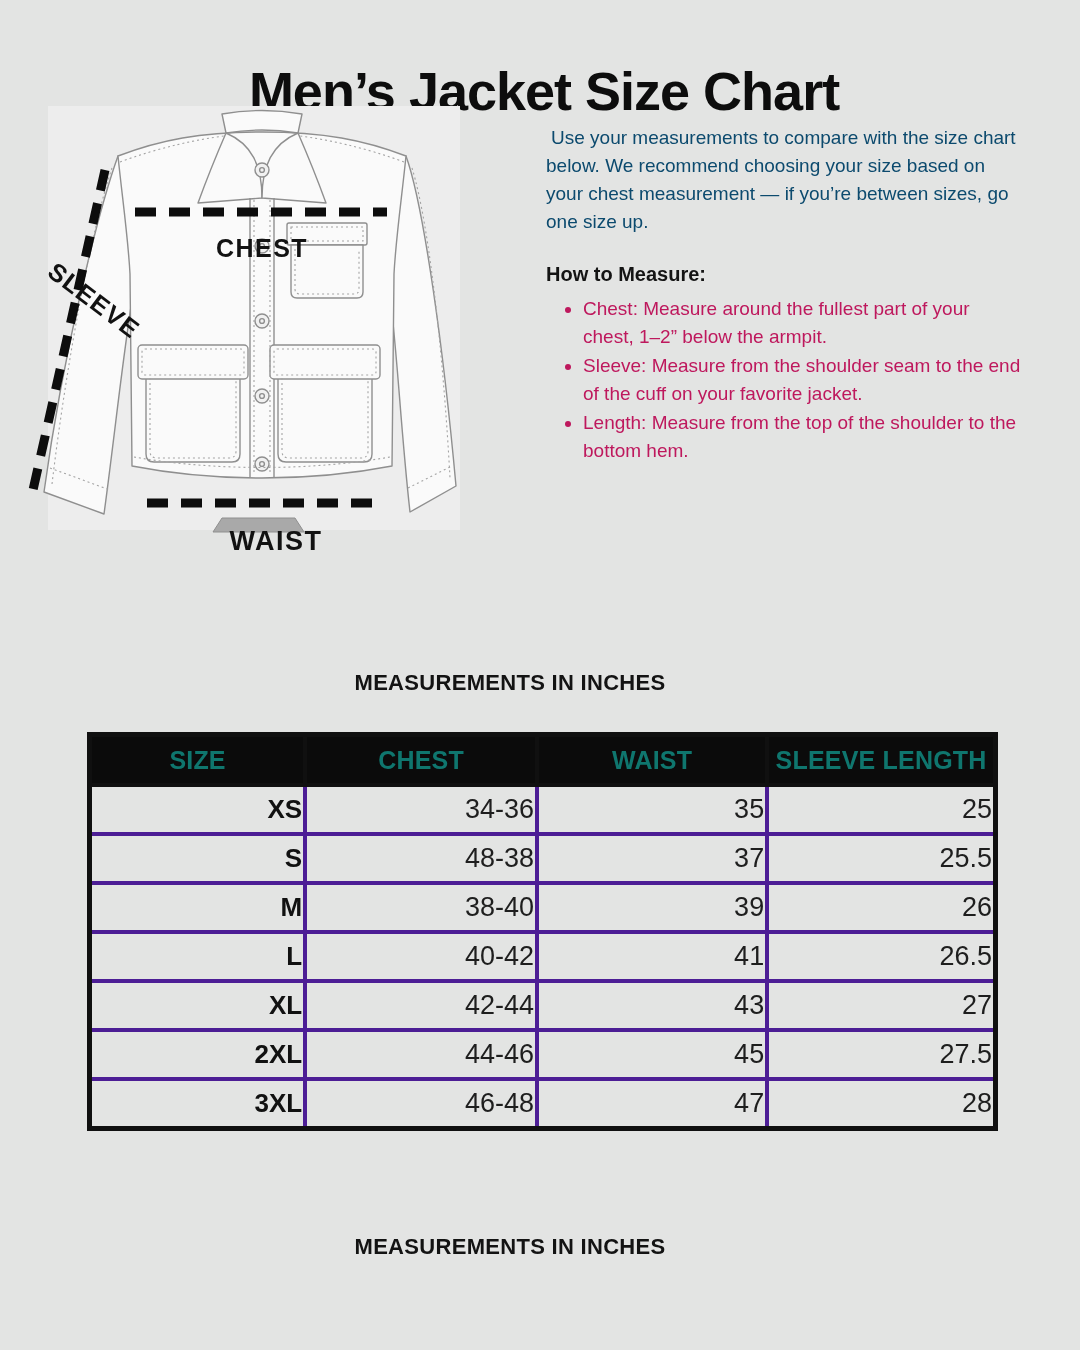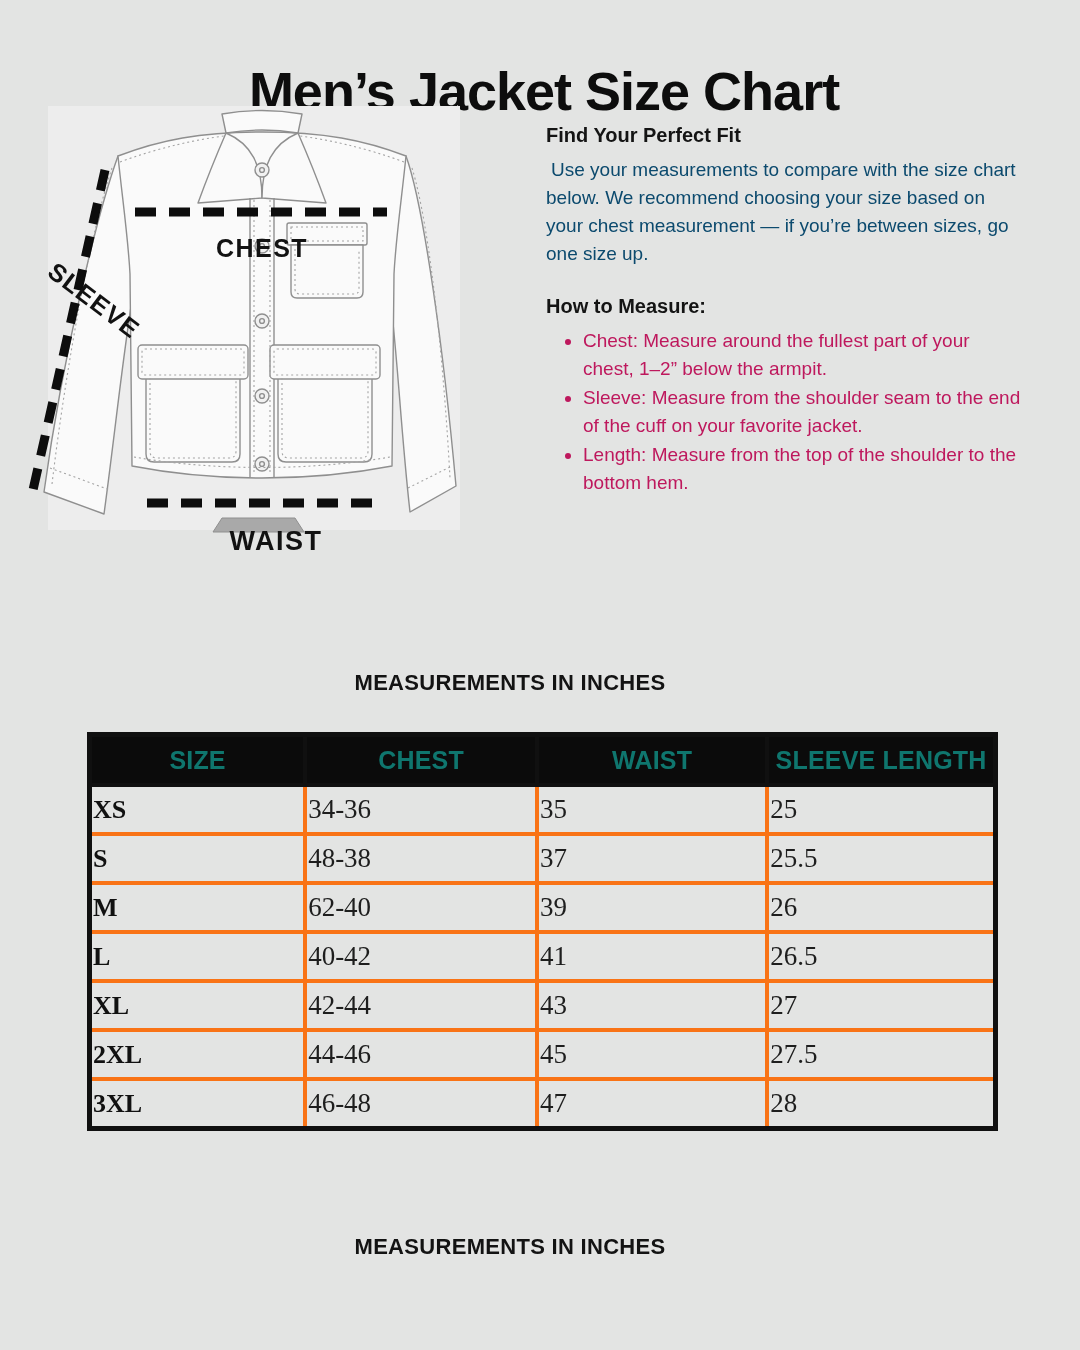--- a/index.html
+++ b/index.html
@@ -47,22 +47,22 @@
   .size-table-wrap{left:87px;top:732px;width:911px;}
   table.size-table{
     width:100%;border-collapse:collapse;table-layout:fixed;
     border:5px solid #101010;
   }
   table.size-table th{
     background:#0b0b0b;color:#0f766e;font-size:25px;font-weight:700;
     height:44px;border:4px solid #101010;letter-spacing:.2px;
   }
   table.size-table td{
-    height:43px;border:4px solid #f97316;text-align:left;
-    font-size:27px;color:#1e1e1e;background:transparent;font-family:Liberation Serif, serif;
+    height:43px;border:4px solid #4c1d95;text-align:right;
+    font-size:27px;color:#1e1e1e;background:transparent;
   }
   table.size-table td:first-child{font-weight:700;color:#111;font-size:26px;}
   table.size-table col.c1{width:23.8%;}
   table.size-table col.c2{width:25.6%;}
   table.size-table col.c3{width:25.4%;}
   table.size-table col.c4{width:25.2%;}
 </style>
 </head>
 <body>
 
@@ -136,21 +136,20 @@
       <line x1="127" y1="397" x2="362" y2="397"></line>
     </g>
   </svg>
 
   <div class="diagram-label lbl-chest">CHEST</div>
   <div class="diagram-label lbl-sleeve">SLEEVE</div>
   <div class="diagram-label lbl-waist">WAIST</div>
 </div>
 
 <div class="abs info">
-  <h3>Find Your Perfect Fit</h3>
   <p> Use your measurements to compare with the size chart below. We recommend choosing your size based on your chest measurement — if you’re between sizes, go one size up.</p>
   <h3>How to Measure:</h3>
   <ul>
       <li>Chest: Measure around the fullest part of your chest, 1–2” below the armpit.</li>
       <li>Sleeve: Measure from the shoulder seam to the end of the cuff on your favorite jacket.</li>
       <li>Length: Measure from the top of the shoulder to the bottom hem.</li>
     </ul>
 </div>
 
 <div class="abs caption caption-top">MEASUREMENTS IN INCHES</div>
@@ -179,21 +178,21 @@
           <td>25</td>
         </tr>
         <tr>
           <td>S</td>
           <td>48-38</td>
           <td>37</td>
           <td>25.5</td>
         </tr>
         <tr>
           <td>M</td>
-          <td>62-40</td>
+          <td>38-40</td>
           <td>39</td>
           <td>26</td>
         </tr>
         <tr>
           <td>L</td>
           <td>40-42</td>
           <td>41</td>
           <td>26.5</td>
         </tr>
         <tr>

